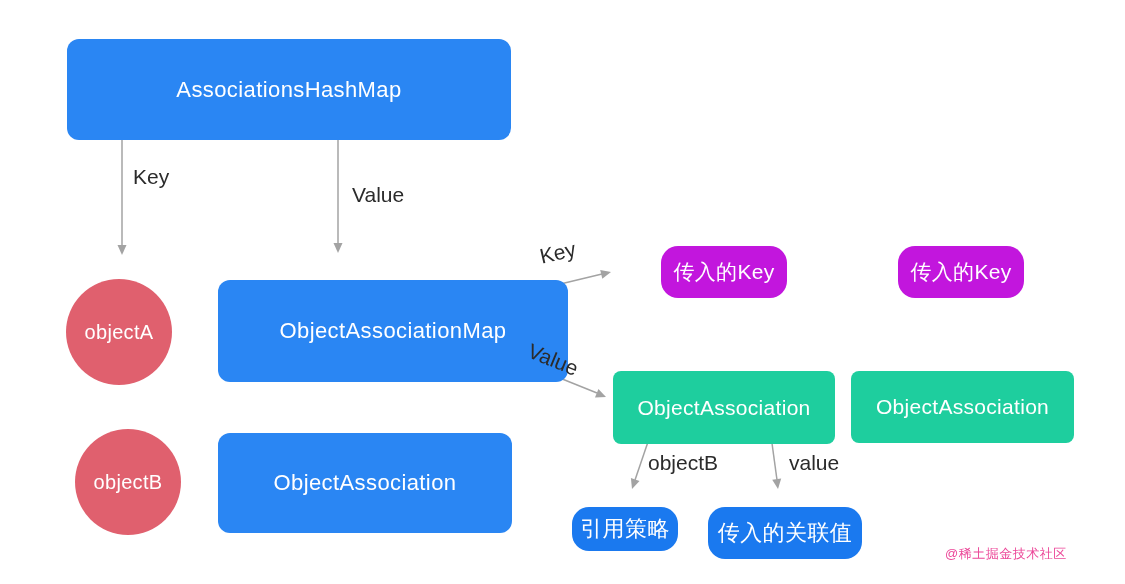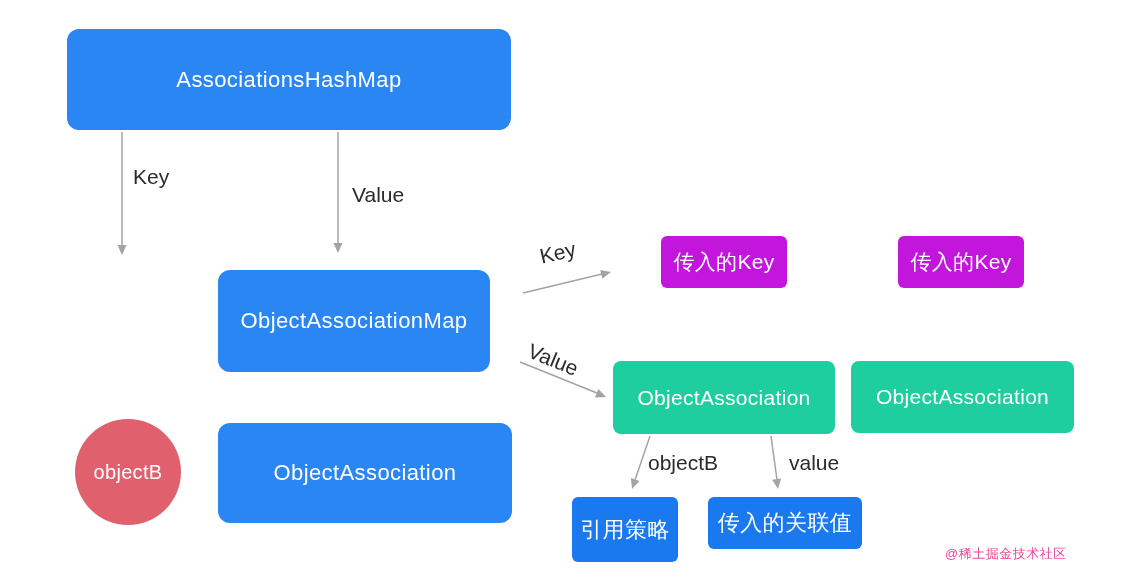--- a/index.html
+++ b/index.html
@@ -14,24 +14,25 @@
   }
   .arrows { position: absolute; left: 0; top: 0; width: 1125px; height: 584px; }
   .node {
     position: absolute;
     display: flex;
     align-items: center;
     justify-content: center;
     color: #ffffff;
     text-align: center;
     white-space: nowrap;
+    margin-top: 10px;
   }
   .r12 { border-radius: 12px; }
   .r8  { border-radius: 8px; }
-  .r6  { border-radius: 6px; }
+  .r6  { border-radius: 17px; }
   .blue   { background: #2a86f3; }
   .blue2  { background: #1a79ef; }
   .purple { background: #c216dd; }
   .green  { background: #1ece9e; }
   .circle { background: #e0606e; border-radius: 50%; }
   .f22 { font-size: 22px; letter-spacing: 0.4px; }
   .f21 { font-size: 21px; letter-spacing: 0.3px; }
   .f20 { font-size: 20px; letter-spacing: 0.3px; }
   .lbl {
     position: absolute;
@@ -82,22 +83,25 @@
     <g stroke="#a3a3a3" stroke-width="1.5" fill="#a3a3a3">
       <line x1="771" y1="436" x2="777" y2="480" fill="none"></line>
       <polygon points="772.2,479.7 781.2,478.5 778,489" stroke="none"></polygon>
     </g>
   </svg>
 
   <div class="node rect blue r12 f22" style="left:67px; top:29px; width:444px; height:101px;">
     <span>AssociationsHashMap</span>
   </div>
 
+  <div class="node circle f20" style="left:66px; top:269px; width:106px; height:106px;">
+    <span>objectA</span>
+  </div>
 
-  <div class="node rect blue r12 f22" style="left:218px; top:270px; width:272px; height:102px;">
+  <div class="node rect blue r12 f22" style="left:218px; top:270px; width:350px; height:102px;">
     <span>ObjectAssociationMap</span>
   </div>
 
   <div class="node circle f20" style="left:75px; top:419px; width:106px; height:106px;">
     <span>objectB</span>
   </div>
 
   <div class="node rect blue r12 f22" style="left:218px; top:423px; width:294px; height:100px;">
     <span>ObjectAssociation</span>
   </div>
@@ -111,21 +115,21 @@
   </div>
 
   <div class="node green r8 f21" style="left:613px; top:361px; width:222px; height:73px;">
     <span>ObjectAssociation</span>
   </div>
 
   <div class="node green r8 f21" style="left:851px; top:361px; width:223px; height:72px;">
     <span>ObjectAssociation</span>
   </div>
 
-  <div class="node blue2 r6 f22" style="left:572px; top:497px; width:106px; height:65px;">
+  <div class="node blue2 r6 f22" style="left:572px; top:497px; width:106px; height:44px;">
     <span>引用策略</span>
   </div>
 
   <div class="node blue2 r6 f22" style="left:708px; top:497px; width:154px; height:52px;">
     <span>传入的关联值</span>
   </div>
 
   <div class="lbl" style="left:133px; top:161px;">
     <div>Key</div>
   </div>

